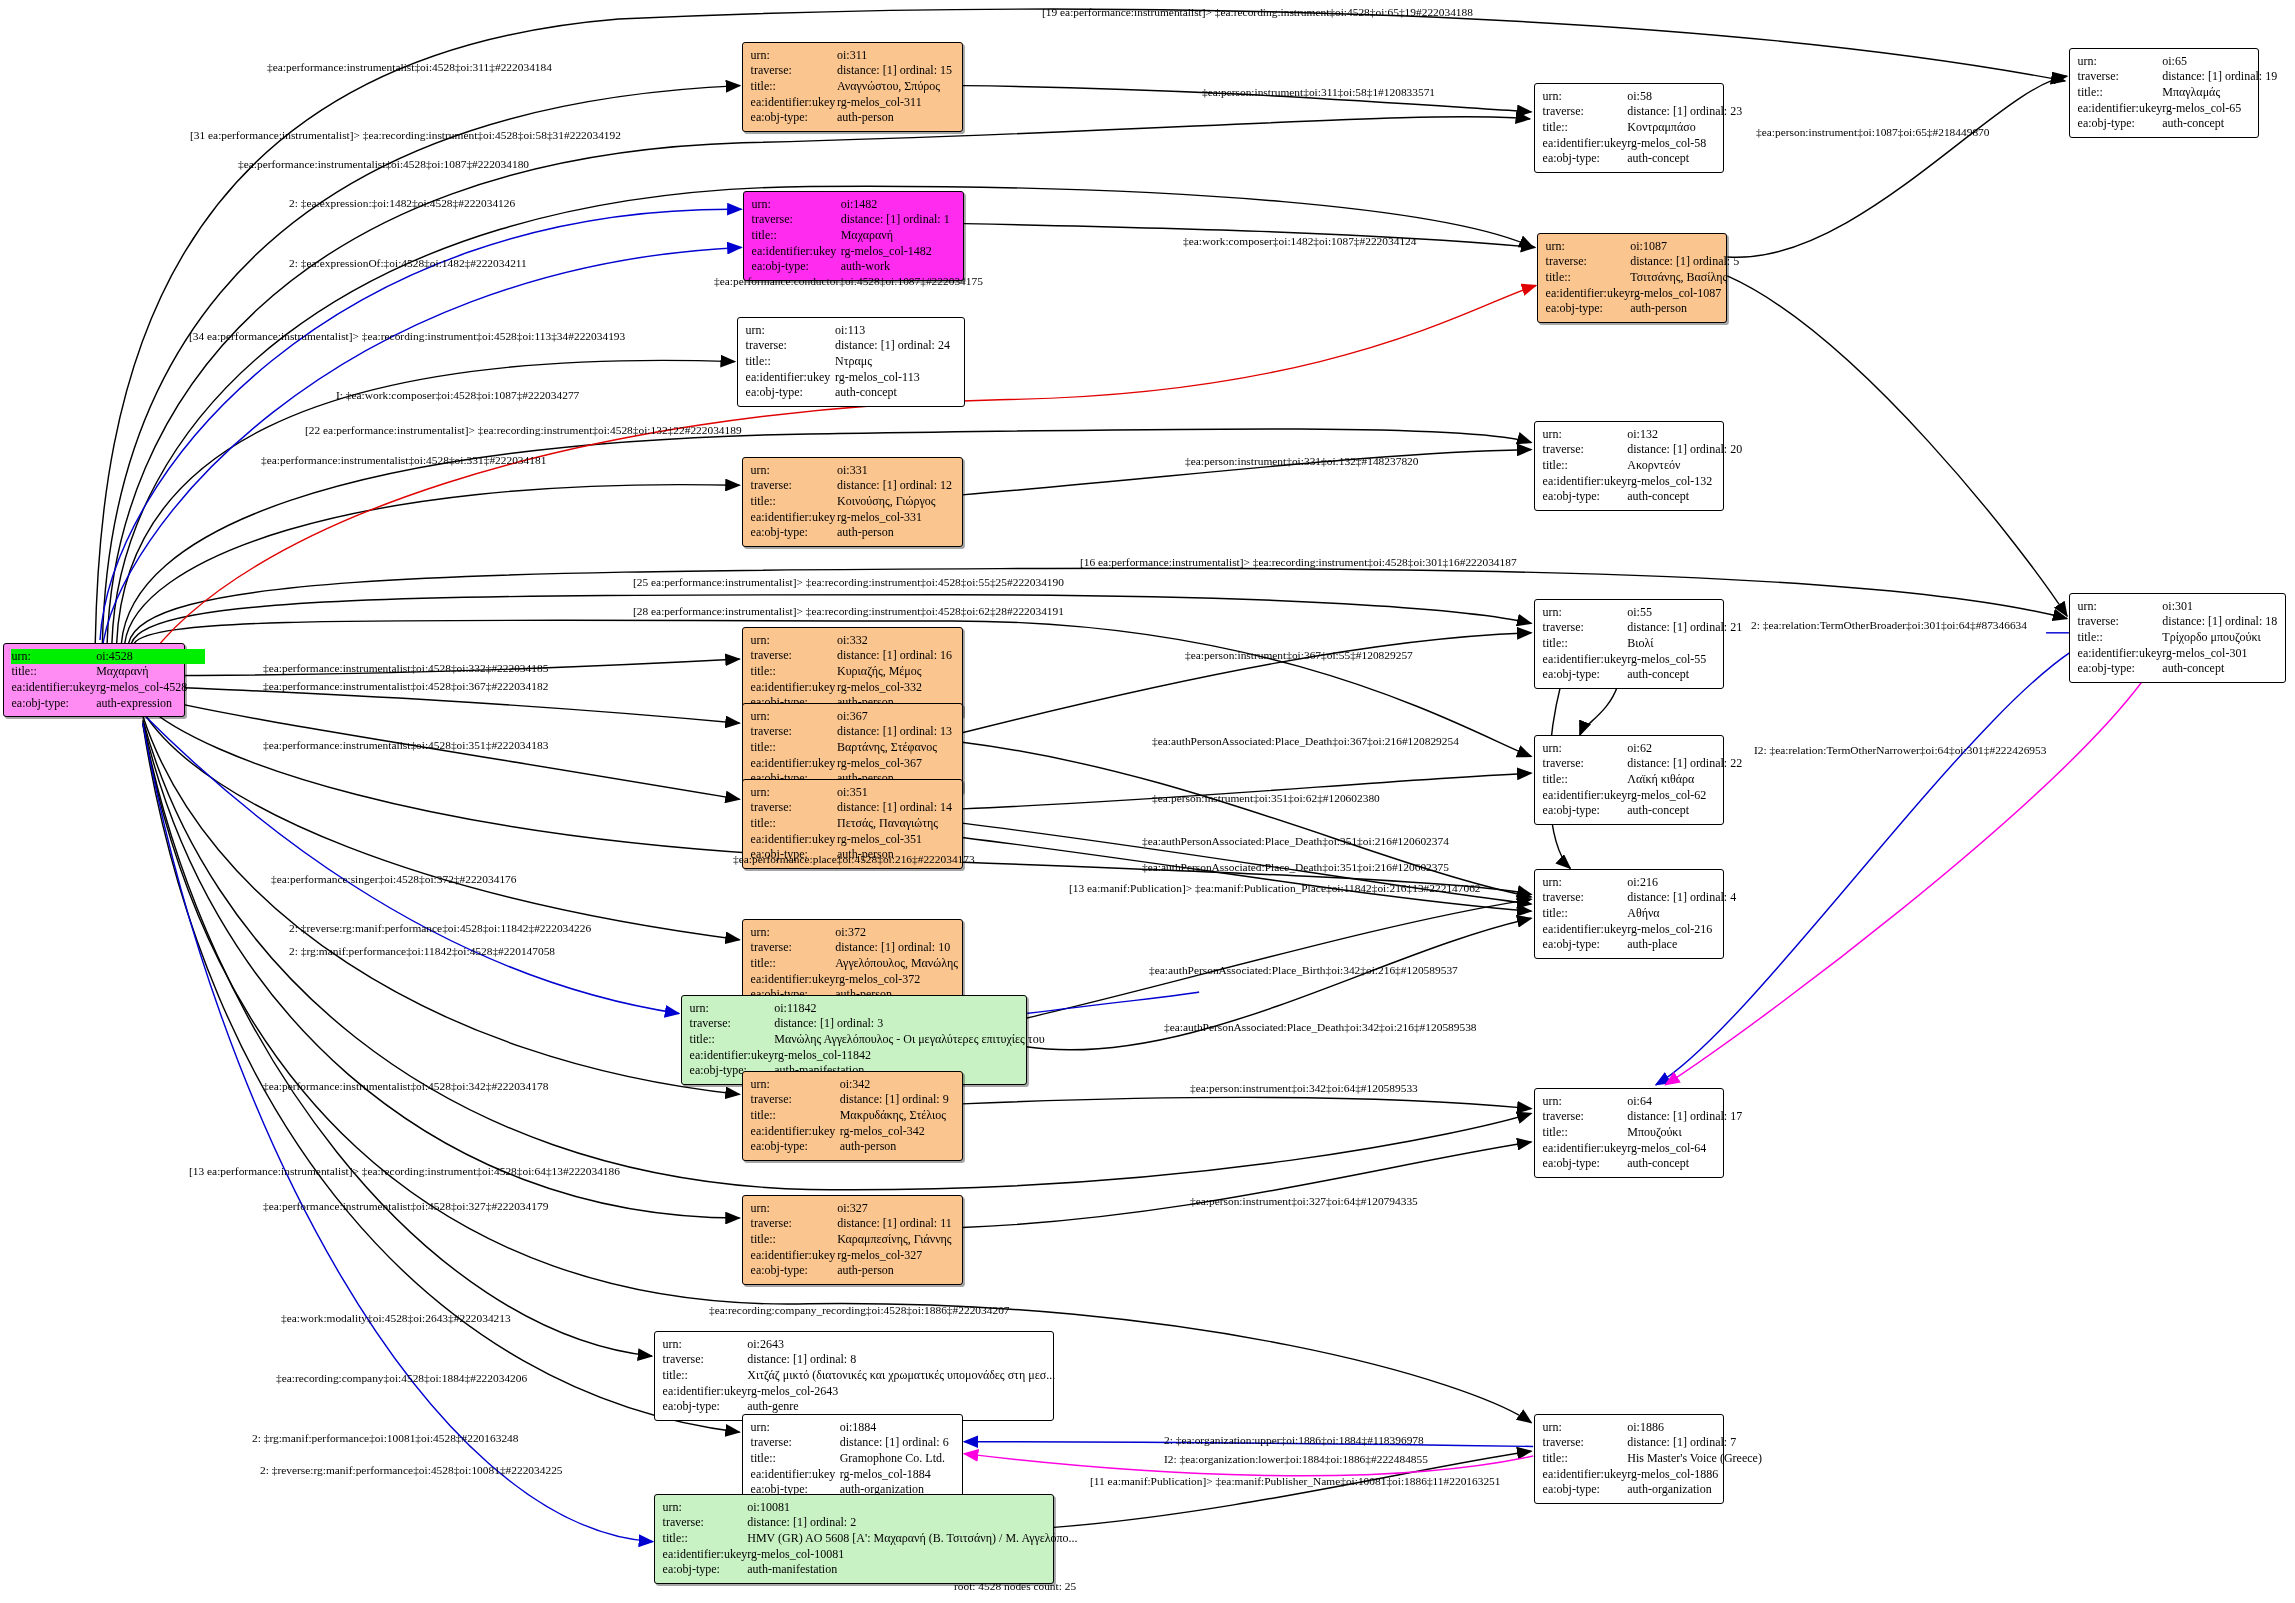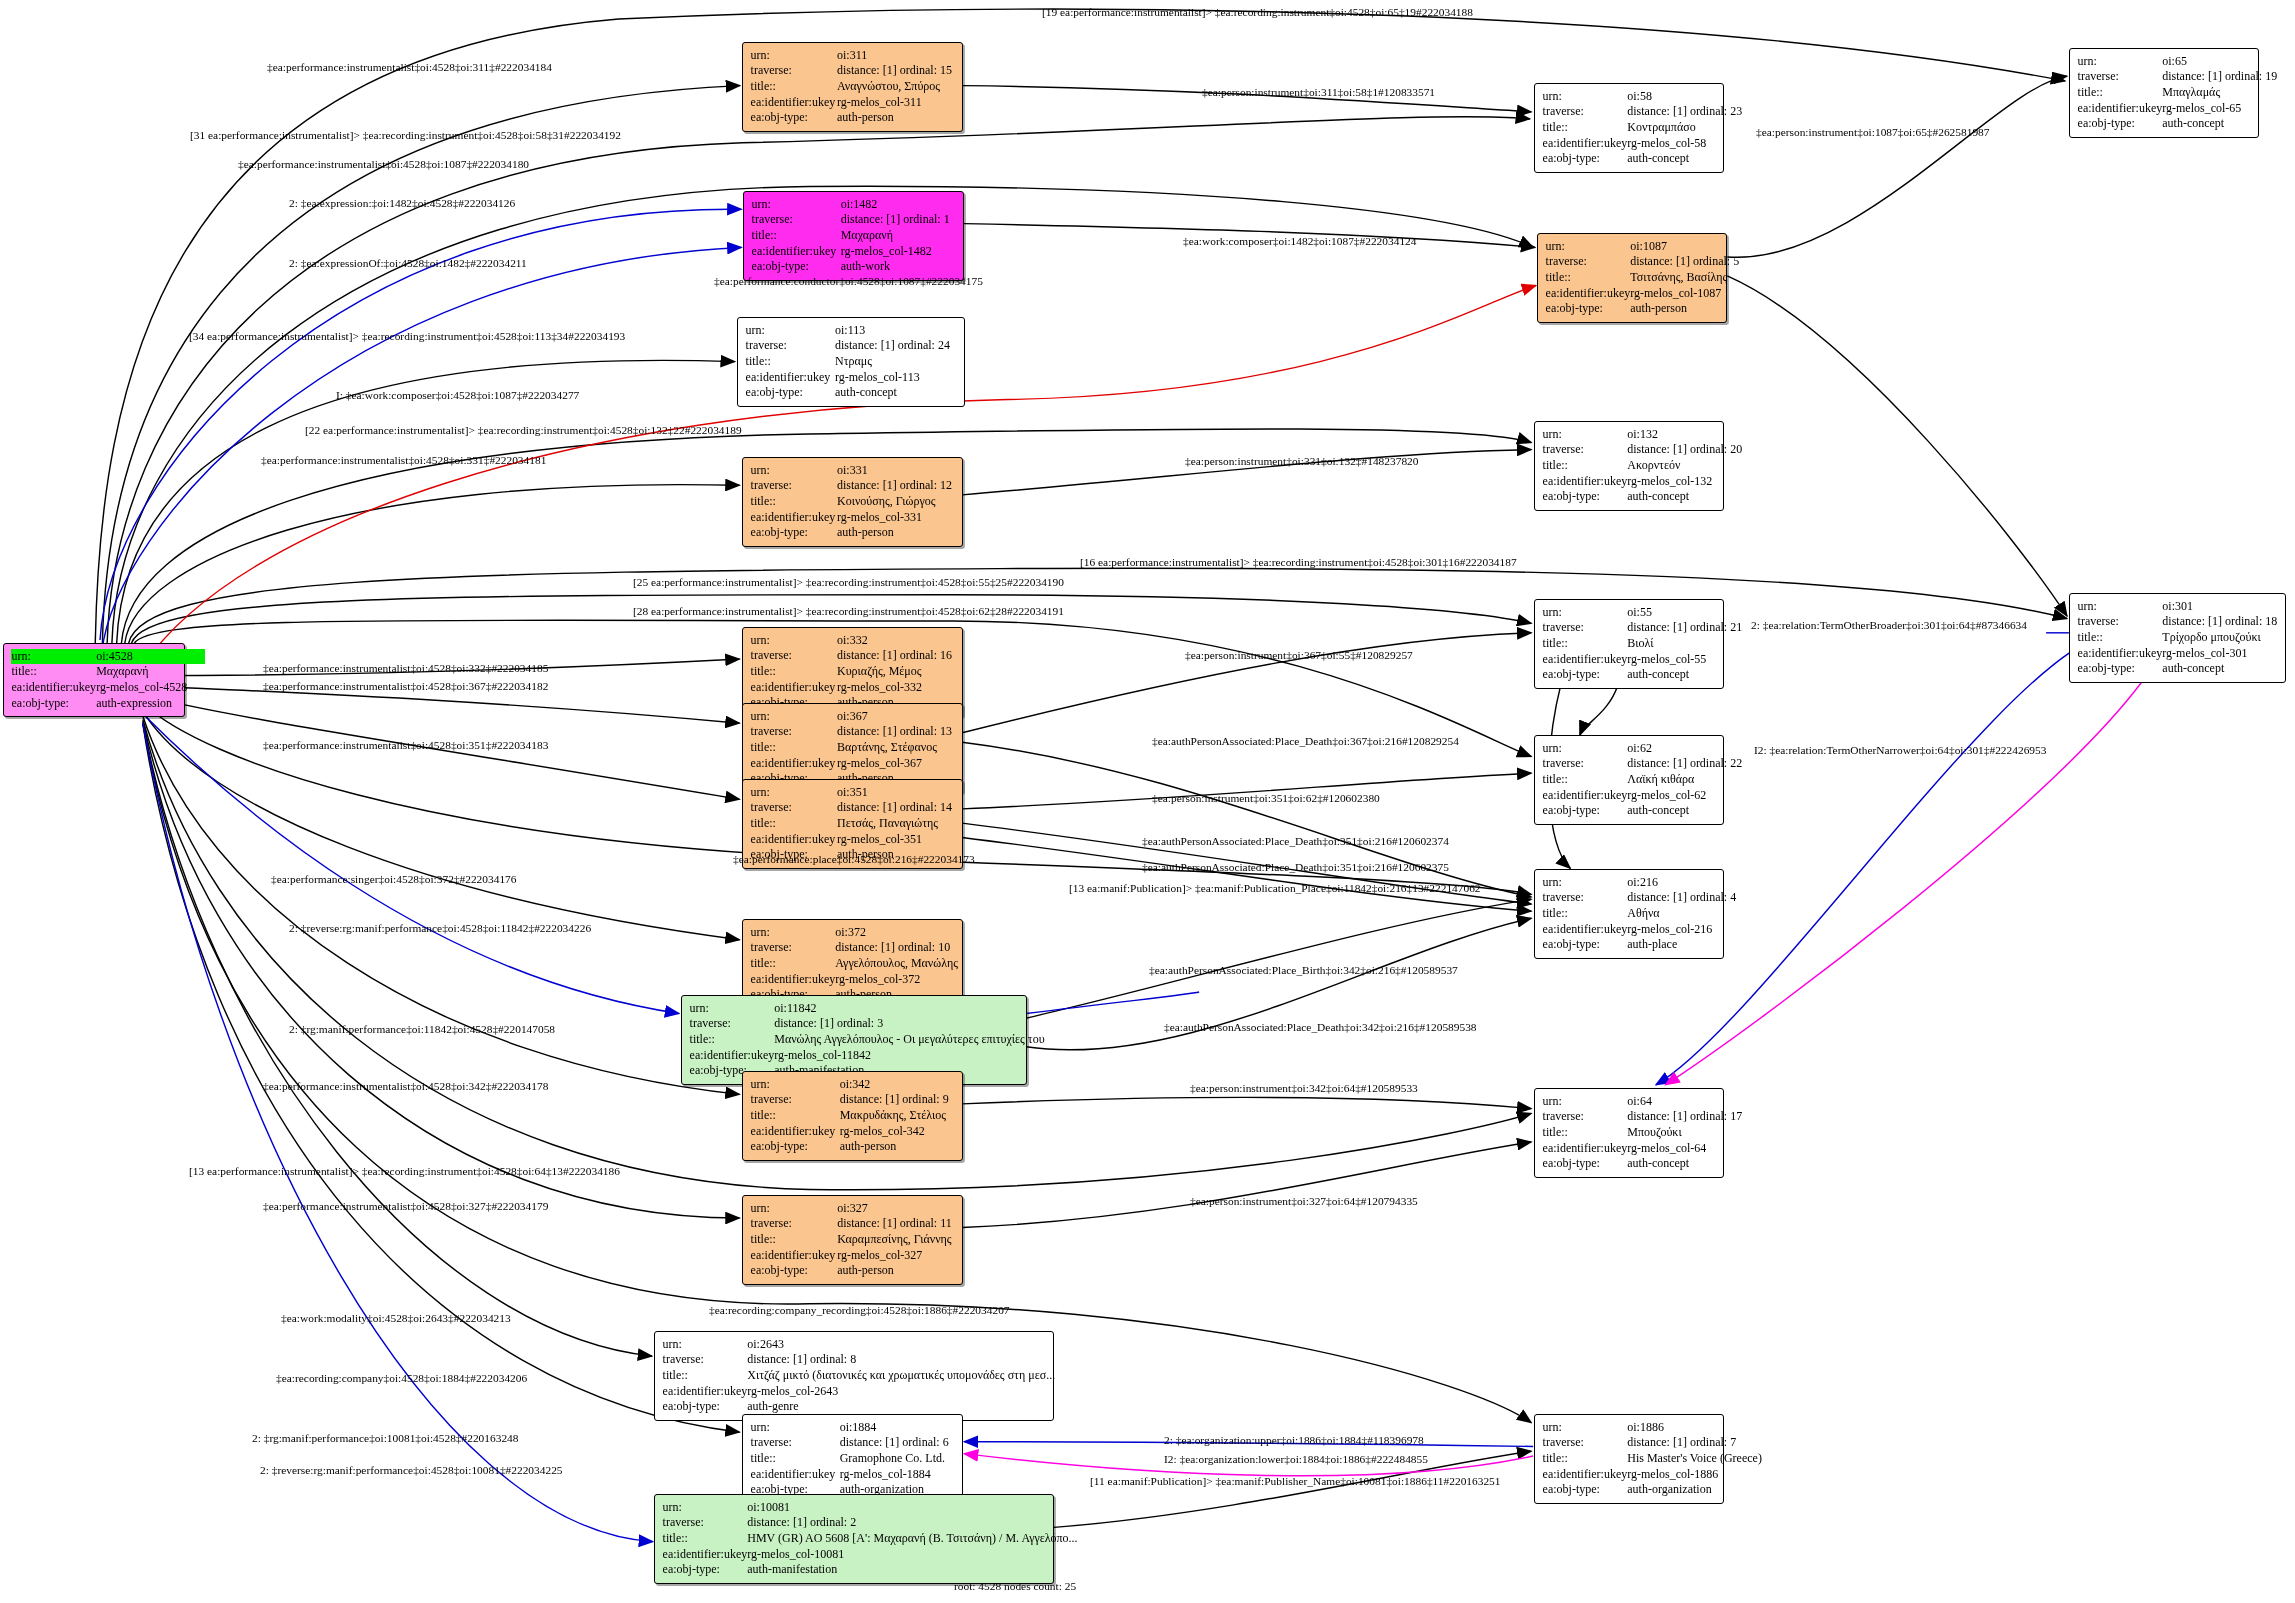--- a/index.html
+++ b/index.html
@@ -751,21 +751,21 @@
               <td class="v"><span class="sub">auth-concept</span></td>
             </tr>
           </tbody>
         </table>
       </div>
     </div>
   <div id="labels">
       <div class="lbl" style="left: 1042px; top: 5.7px;">[19 ea:performance:instrumentalist]&gt; ‡ea:recording:instrument‡oi:4528‡oi:65‡19#222034188</div>
       <div class="lbl" style="left: 267px; top: 61px;">‡ea:performance:instrumentalist‡oi:4528‡oi:311‡#222034184</div>
       <div class="lbl" style="left: 1202px; top: 86px;">‡ea:person:instrument‡oi:311‡oi:58‡1#120833571</div>
-      <div class="lbl" style="left: 1756px; top: 126px;">‡ea:person:instrument‡oi:1087‡oi:65‡#262581987</div>
+      <div class="lbl" style="left: 1756px; top: 126px;">‡ea:person:instrument‡oi:1087‡oi:65‡#218449870</div>
       <div class="lbl" style="left: 190px; top: 129px;">[31 ea:performance:instrumentalist]&gt; ‡ea:recording:instrument‡oi:4528‡oi:58‡31#222034192</div>
       <div class="lbl" style="left: 238px; top: 158px;">‡ea:performance:instrumentalist‡oi:4528‡oi:1087‡#222034180</div>
       <div class="lbl" style="left: 289px; top: 197px;">2: ‡ea:expression:‡oi:1482‡oi:4528‡#222034126</div>
       <div class="lbl" style="left: 1183px; top: 235px;">‡ea:work:composer‡oi:1482‡oi:1087‡#222034124</div>
       <div class="lbl" style="left: 289px; top: 257px;">2: ‡ea:expressionOf:‡oi:4528‡oi:1482‡#222034211</div>
       <div class="lbl" style="left: 714px; top: 275px;">‡ea:performance:conductor‡oi:4528‡oi:1087‡#222034175</div>
       <div class="lbl" style="left: 189px; top: 330px;">[34 ea:performance:instrumentalist]&gt; ‡ea:recording:instrument‡oi:4528‡oi:113‡34#222034193</div>
       <div class="lbl" style="left: 336px; top: 389px;">I: ‡ea:work:composer‡oi:4528‡oi:1087‡#222034277</div>
       <div class="lbl" style="left: 305px; top: 424px;">[22 ea:performance:instrumentalist]&gt; ‡ea:recording:instrument‡oi:4528‡oi:132‡22#222034189</div>
       <div class="lbl" style="left: 261px; top: 454px;">‡ea:performance:instrumentalist‡oi:4528‡oi:331‡#222034181</div>
@@ -781,21 +781,21 @@
       <div class="lbl" style="left: 1152px; top: 735px;">‡ea:authPersonAssociated:Place_Death‡oi:367‡oi:216#120829254</div>
       <div class="lbl" style="left: 1754px; top: 744px;">I2: ‡ea:relation:TermOtherNarrower‡oi:64‡oi:301‡#222426953</div>
       <div class="lbl" style="left: 1152px; top: 792px;">‡ea:person:instrument‡oi:351‡oi:62‡#120602380</div>
       <div class="lbl" style="left: 1142px; top: 835px;">‡ea:authPersonAssociated:Place_Death‡oi:351‡oi:216#120602374</div>
       <div class="lbl" style="left: 1142px; top: 861px;">‡ea:authPersonAssociated:Place_Death‡oi:351‡oi:216#120602375</div>
       <div class="lbl" style="left: 733px; top: 853px;">‡ea:performance:place‡oi:4528‡oi:216‡#222034173</div>
       <div class="lbl" style="left: 271px; top: 873px;">‡ea:performance:singer‡oi:4528‡oi:372‡#222034176</div>
       <div class="lbl" style="left: 1069px; top: 882px;">[13 ea:manif:Publication]&gt; ‡ea:manif:Publication_Place‡oi:11842‡oi:216‡13#222147062</div>
       <div class="lbl" style="left: 289px; top: 922px;">2: ‡reverse:rg:manif:performance‡oi:4528‡oi:11842‡#222034226</div>
       <div class="lbl" style="left: 1149px; top: 964px;">‡ea:authPersonAssociated:Place_Birth‡oi:342‡oi:216‡#120589537</div>
-      <div class="lbl" style="left: 289px; top: 1023px;">2: ‡rg:manif:performance‡oi:11842‡oi:4528‡#220147058</div>
+      <div class="lbl" style="left: 289px; top: 945px;">2: ‡rg:manif:performance‡oi:11842‡oi:4528‡#220147058</div>
       <div class="lbl" style="left: 1149px; top: 1021px; margin-left: 15px;">‡ea:authPersonAssociated:Place_Death‡oi:342‡oi:216‡#120589538</div>
       <div class="lbl" style="left: 263px; top: 1080px;">‡ea:performance:instrumentalist‡oi:4528‡oi:342‡#222034178</div>
       <div class="lbl" style="left: 1190px; top: 1082px;">‡ea:person:instrument‡oi:342‡oi:64‡#120589533</div>
       <div class="lbl" style="left: 189px; top: 1165px;">[13 ea:performance:instrumentalist]&gt; ‡ea:recording:instrument‡oi:4528‡oi:64‡13#222034186</div>
       <div class="lbl" style="left: 263px; top: 1192px; margin-top: 8px;">‡ea:performance:instrumentalist‡oi:4528‡oi:327‡#222034179</div>
       <div class="lbl" style="left: 1190px; top: 1195px;">‡ea:person:instrument‡oi:327‡oi:64‡#120794335</div>
       <div class="lbl" style="left: 281px; top: 1312px;">‡ea:work:modality‡oi:4528‡oi:2643‡#222034213</div>
       <div class="lbl" style="left: 709px; top: 1304px;">‡ea:recording:company_recording‡oi:4528‡oi:1886‡#222034207</div>
       <div class="lbl" style="left: 276px; top: 1372px;">‡ea:recording:company‡oi:4528‡oi:1884‡#222034206</div>
       <div class="lbl" style="left: 252px; top: 1432px;">2: ‡rg:manif:performance‡oi:10081‡oi:4528‡#220163248</div>

